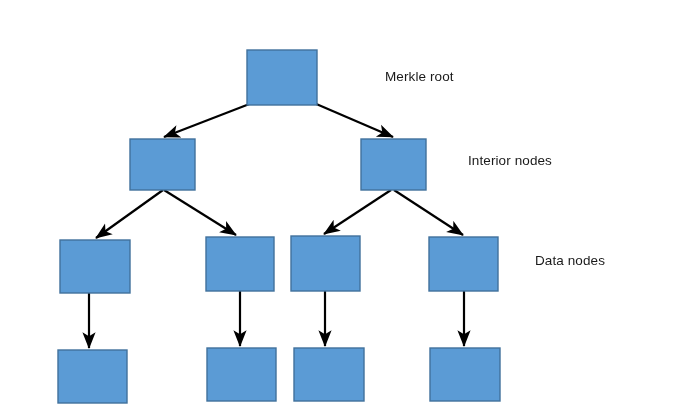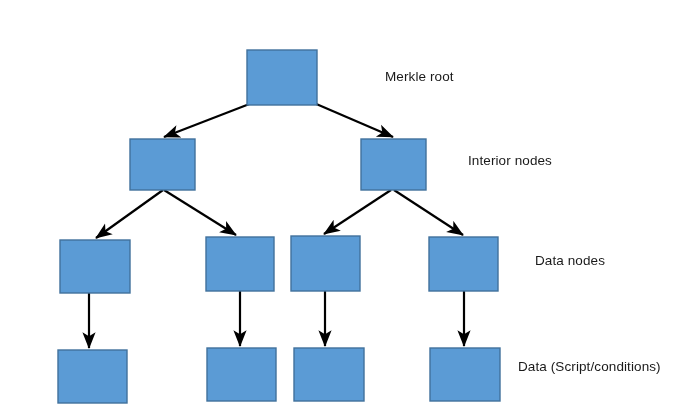--- a/index.html
+++ b/index.html
@@ -79,15 +79,14 @@
         <rect x="430" y="340" width="70" height="53" fill="#5B9BD5" stroke="#41719C" stroke-width="1.4"></rect>
       </g>
   </svg>
 
   <span class="node-label" id="label-merkle-root">Merkle root</span>
 
   <span class="node-label" id="label-interior-nodes">Interior nodes</span>
 
   <span class="node-label" id="label-leaf-nodes">Data nodes</span>
 
-  <span class="node-label" id="label-data">Data (Script/conditions)</span>
 
 </div>
 
 </body></html>

